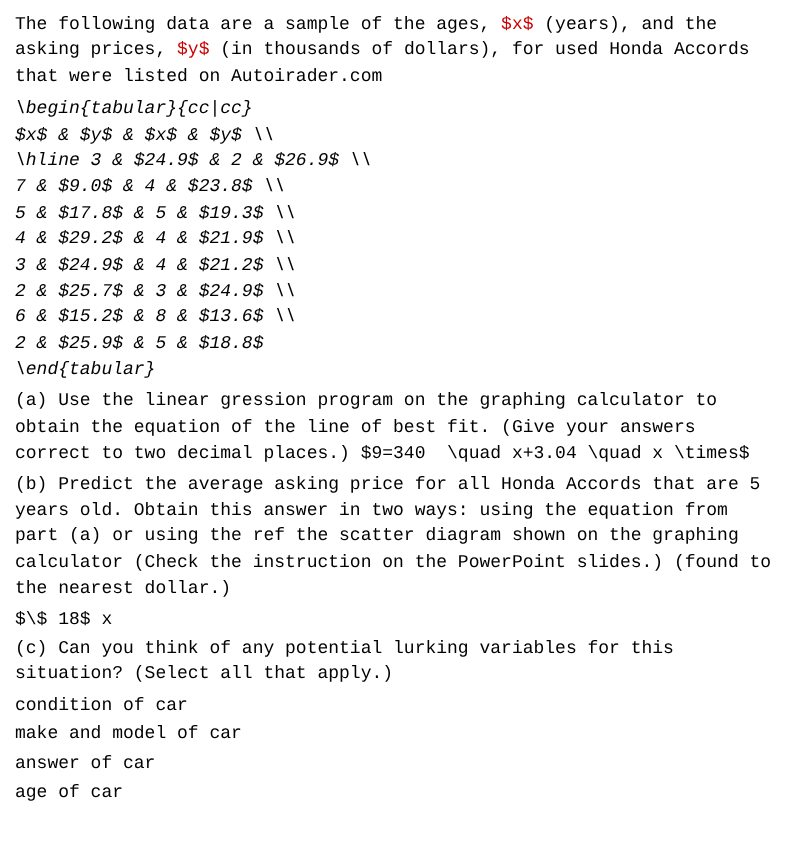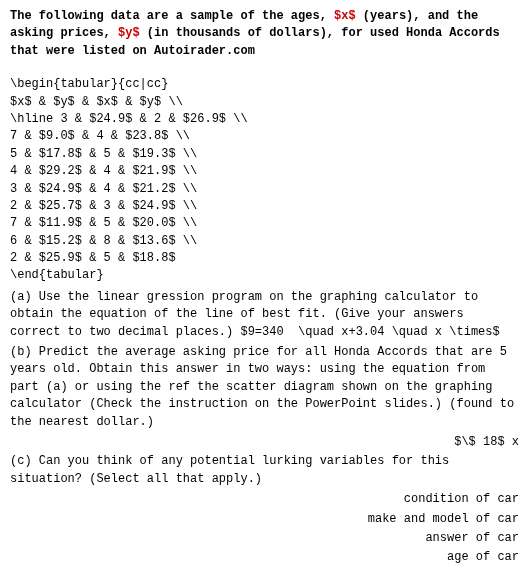--- a/index.html
+++ b/index.html
@@ -17,67 +17,65 @@
       min-height: 575px;
       padding: 8px 10px;
       line-height: 1.45;
     }
 
     .content-block {
       width: 100%;
     }
 
     .intro-text {
-      margin-bottom: 16px;
-      font-weight: bold;
+      margin-bottom: 4px;
     }
 
     .latex-inline {
       color: #cc0000;
       font-family: 'Courier New', Courier, monospace;
     }
 
     .table-block {
       margin: 2px 0;
       font-family: 'Courier New', Courier, monospace;
       font-size: 12px;
+      font-style: italic;
     }
 
     .question-block {
       margin-top: 4px;
     }
 
     .question-text {
       margin-bottom: 3px;
     }
 
     .answer-line {
       margin-bottom: 2px;
-      text-align: right;
     }
   </style>
 </head>
 <body>
 
 <div class="content-block">
 
   <div class="intro-text">
     <span>The following data are a sample of the ages, </span><span class="latex-inline">$x$</span><span> (years), and the asking prices, </span><span class="latex-inline">$y$</span><span> (in thousands of dollars), for used Honda Accords that were listed on Autoirader.com</span>
   </div>
 
   <div class="table-block">
     <div>\begin{tabular}{cc|cc}</div>
     <div>$x$ &amp; $y$ &amp; $x$ &amp; $y$ \\</div>
     <div>\hline 3 &amp; $24.9$ &amp; 2 &amp; $26.9$ \\</div>
     <div>7 &amp; $9.0$ &amp; 4 &amp; $23.8$ \\</div>
     <div>5 &amp; $17.8$ &amp; 5 &amp; $19.3$ \\</div>
     <div>4 &amp; $29.2$ &amp; 4 &amp; $21.9$ \\</div>
     <div>3 &amp; $24.9$ &amp; 4 &amp; $21.2$ \\</div>
     <div>2 &amp; $25.7$ &amp; 3 &amp; $24.9$ \\</div>
-    <div>7 &amp; $11.9$ &amp; 5 &amp; $20.0$ \\</div>
     <div>6 &amp; $15.2$ &amp; 8 &amp; $13.6$ \\</div>
     <div>2 &amp; $25.9$ &amp; 5 &amp; $18.8$</div>
     <div>\end{tabular}</div>
   </div>
 
   <div class="question-block">
     <div class="question-text">(a) Use the linear gression program on the graphing calculator to obtain the equation of the line of best fit. (Give your answers correct to two decimal places.) $9=340 &nbsp;\quad x+3.04 \quad x \times$</div>
     <div class="question-text">(b) Predict the average asking price for all Honda Accords that are 5 years old. Obtain this answer in two ways: using the equation from part (a) or using the ref the scatter diagram shown on the graphing calculator (Check the instruction on the PowerPoint slides.) (found to the nearest dollar.)</div>
     <div class="answer-line">$\$ 18$ x</div>
     <div class="question-text">(c) Can you think of any potential lurking variables for this situation? (Select all that apply.)</div>

